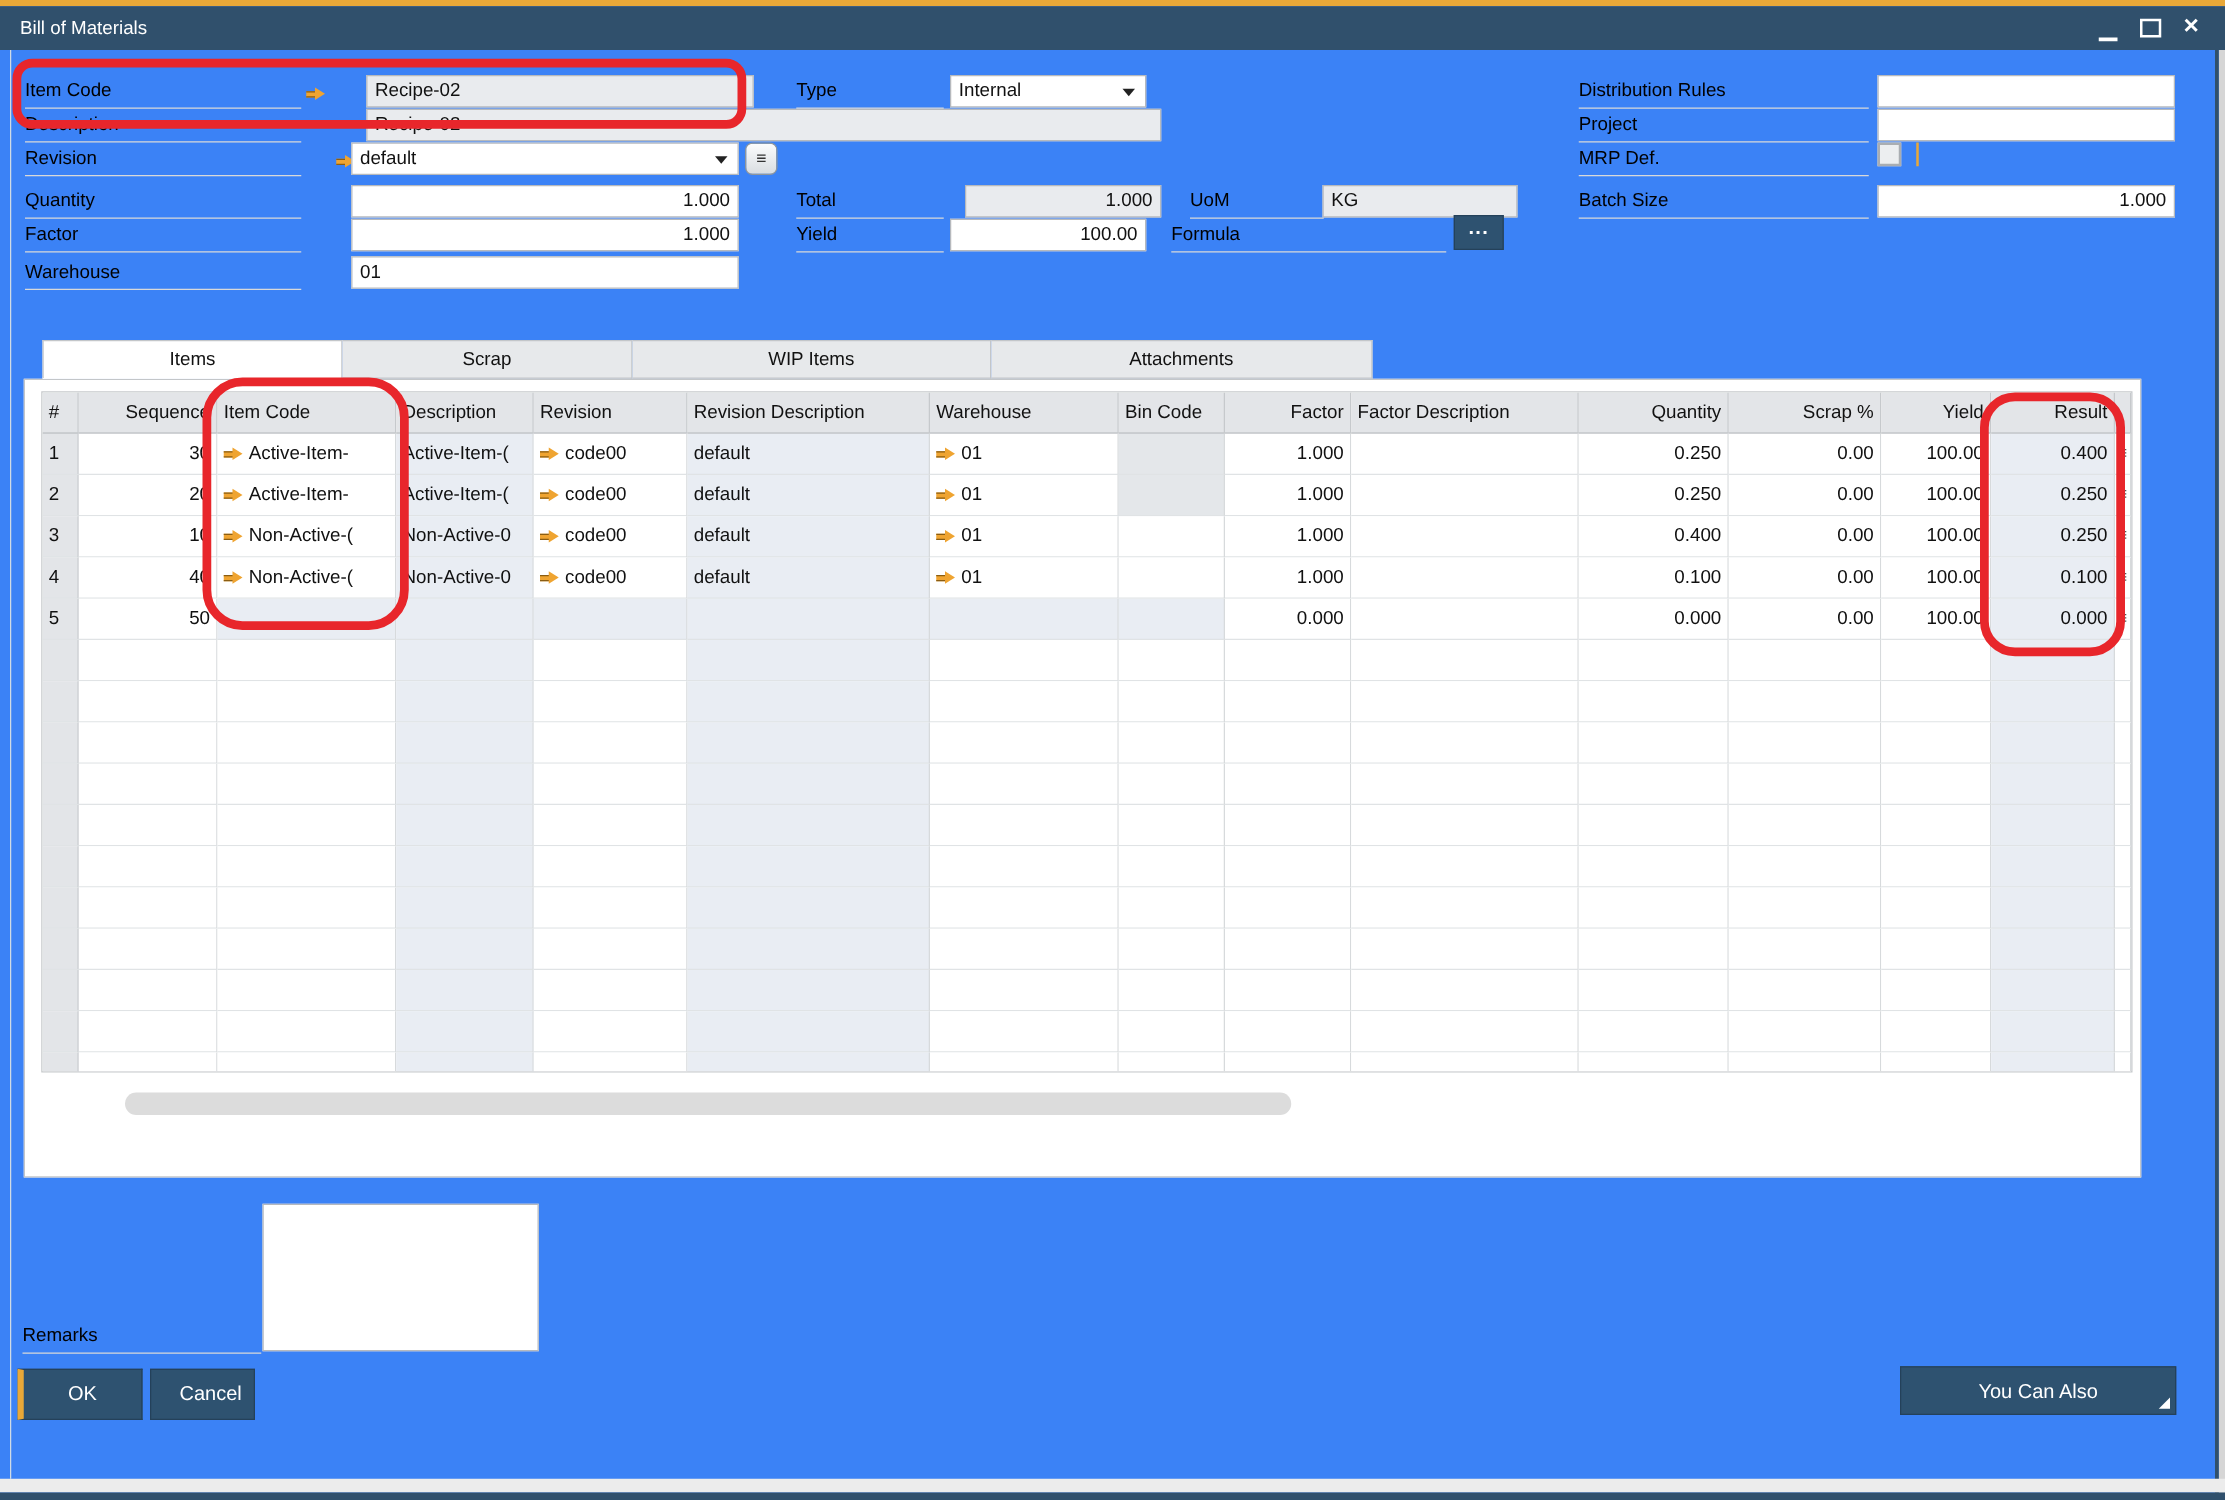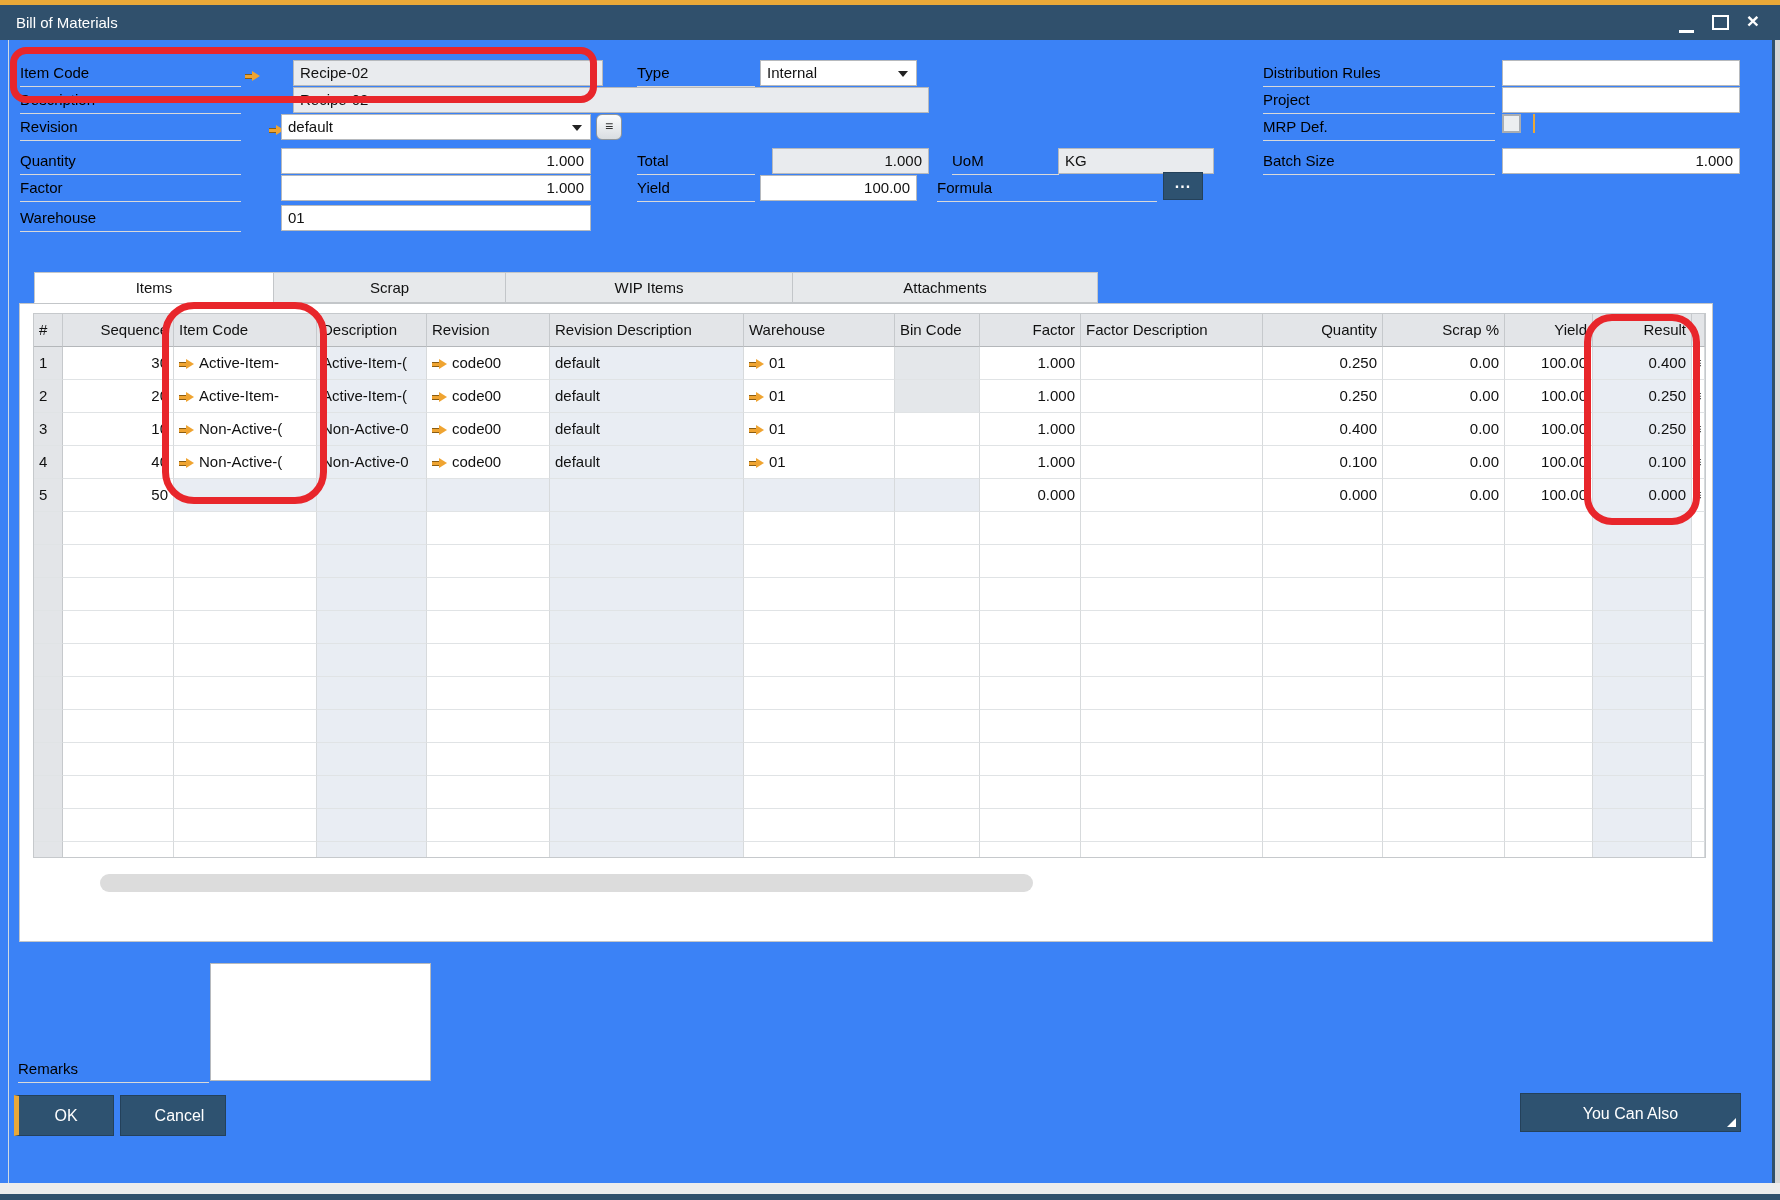--- a/index.html
+++ b/index.html
@@ -36,21 +36,21 @@
 
   .listbtn{left:596px;top:114px;width:26px;height:26px;border:1px solid #8f969c;border-radius:6px;
         background:linear-gradient(#fbfcfd,#d9dde1);text-align:center;line-height:23px;font-size:14px;color:#333;box-sizing:border-box;}
   .chk{left:1502px;top:114px;width:19px;height:19px;border:2px solid #a9adb2;background:#eceef0;box-sizing:border-box;}
   .caret{left:1533px;top:114px;width:2px;height:19px;background:#e9a838;}
 
   .btn{background:#2e5270;color:#fff;font-size:16px;text-align:center;box-sizing:border-box;
        border:1px solid #24415a;}
   .fxbtn{left:1163px;top:172px;width:40px;height:28px;line-height:20px;font-weight:bold;letter-spacing:1px;}
   .okbtn{left:14px;top:1095px;width:100px;height:41px;line-height:39px;border-left:5px solid #e9a838;}
-  .cancelbtn{left:120px;top:1095px;width:106px;height:41px;line-height:39px;padding-left:13px;}
+  .cancelbtn{left:120px;top:1095px;width:84px;height:41px;line-height:39px;padding-left:13px;}
   .ycabtn{left:1520px;top:1093px;width:221px;height:39px;line-height:39px;position:absolute;}
   .ycabtn::after{content:"";position:absolute;right:4px;bottom:4px;width:0;height:0;
        border-left:9px solid transparent;border-bottom:9px solid #fff;}
 
   .tabstrip{left:34px;top:272px;width:1663px;height:31px;display:flex;}
   .tab{height:31px;line-height:30px;text-align:center;font-size:15px;background:#e7e9eb;
        border:1px solid #c3c6c9;box-sizing:border-box;border-left:none;}
   .tab:first-child{border-left:1px solid #c3c6c9;}
   .tab.active{background:#fff;border-bottom:1px solid #fff;}
   .groupframe{left:19px;top:303px;width:1694px;height:639px;border:1px solid #c3c6c9;box-sizing:border-box;background:#fff;}

